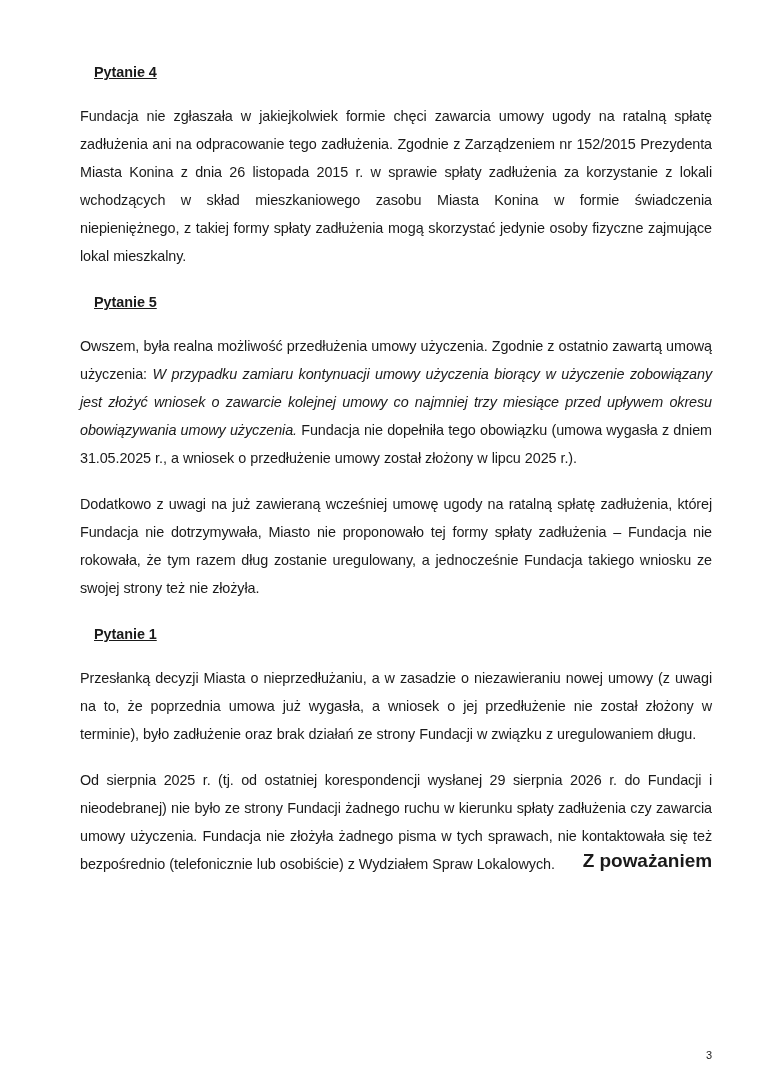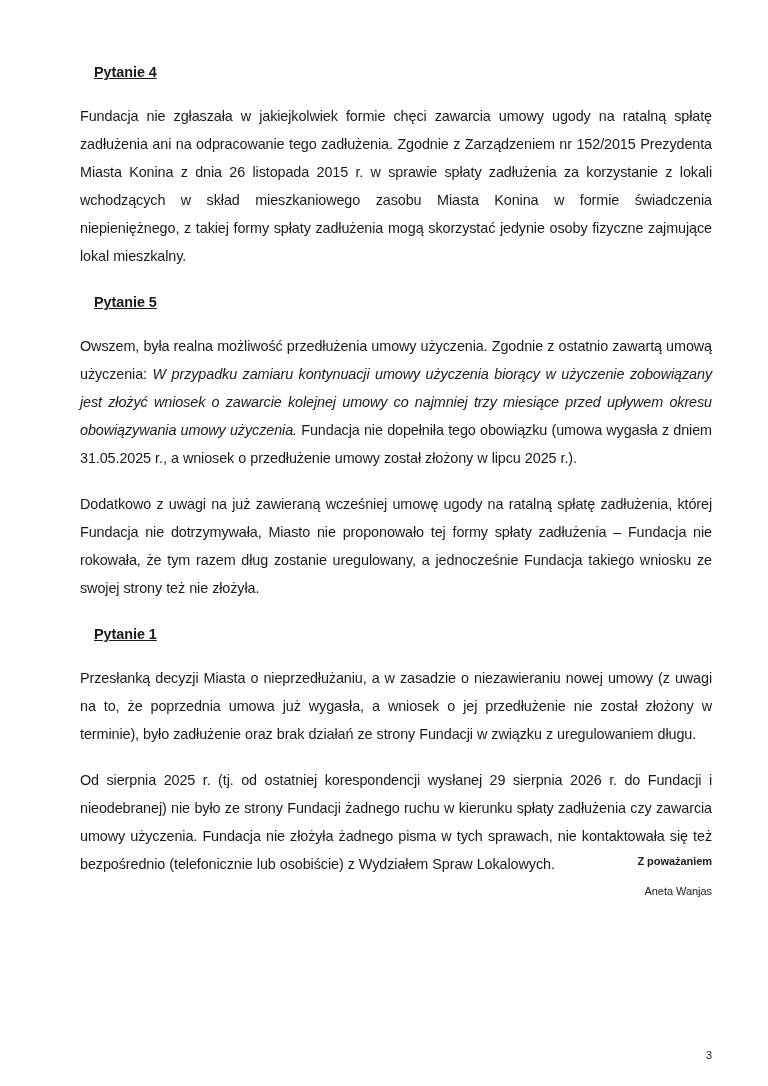--- a/index.html
+++ b/index.html
@@ -47,21 +47,21 @@
     font-style: italic;
   }
   .signature {
     position: absolute;
     left: 80px;
     top: 846px;
     width: 632px;
     text-align: right;
   }
   .sig-line {
-    font-size: 11px;
+    font-size: 19px;
     line-height: 30px;
     letter-spacing: -0.05px;
   }
   .sig-line.bold {
     font-weight: bold;
   }
   .sig-gap {
     height: 14px;
   }
   .page-number {
@@ -97,19 +97,18 @@
     <h2 class="q spacer-before">Pytanie 1</h2>
 
     <p class="body">Przesłanką decyzji Miasta o nieprzedłużaniu, a w zasadzie o niezawieraniu nowej umowy (z uwagi na to, że poprzednia umowa już wygasła, a wniosek o jej przedłużenie nie został złożony w terminie), było zadłużenie oraz brak działań ze strony Fundacji w związku z uregulowaniem długu.</p>
 
     <p class="body">Od sierpnia 2025 r. (tj. od ostatniej korespondencji wysłanej 29 sierpnia 2026 r. do Fundacji i nieodebranej) nie było ze strony Fundacji żadnego ruchu w kierunku spłaty zadłużenia czy zawarcia umowy użyczenia. Fundacja nie złożyła żadnego pisma w tych sprawach, nie kontaktowała się też bezpośrednio (telefonicznie lub osobiście) z Wydziałem Spraw Lokalowych.</p>
 
   </div>
 
   <div class="signature">
     <div class="sig-line bold">Z poważaniem</div>
-    <div class="sig-line">Aneta Wanjas</div>
     <div class="sig-gap"></div>
   </div>
 
   <div class="page-number">3</div>
 
 </div>
 
 </body></html>

